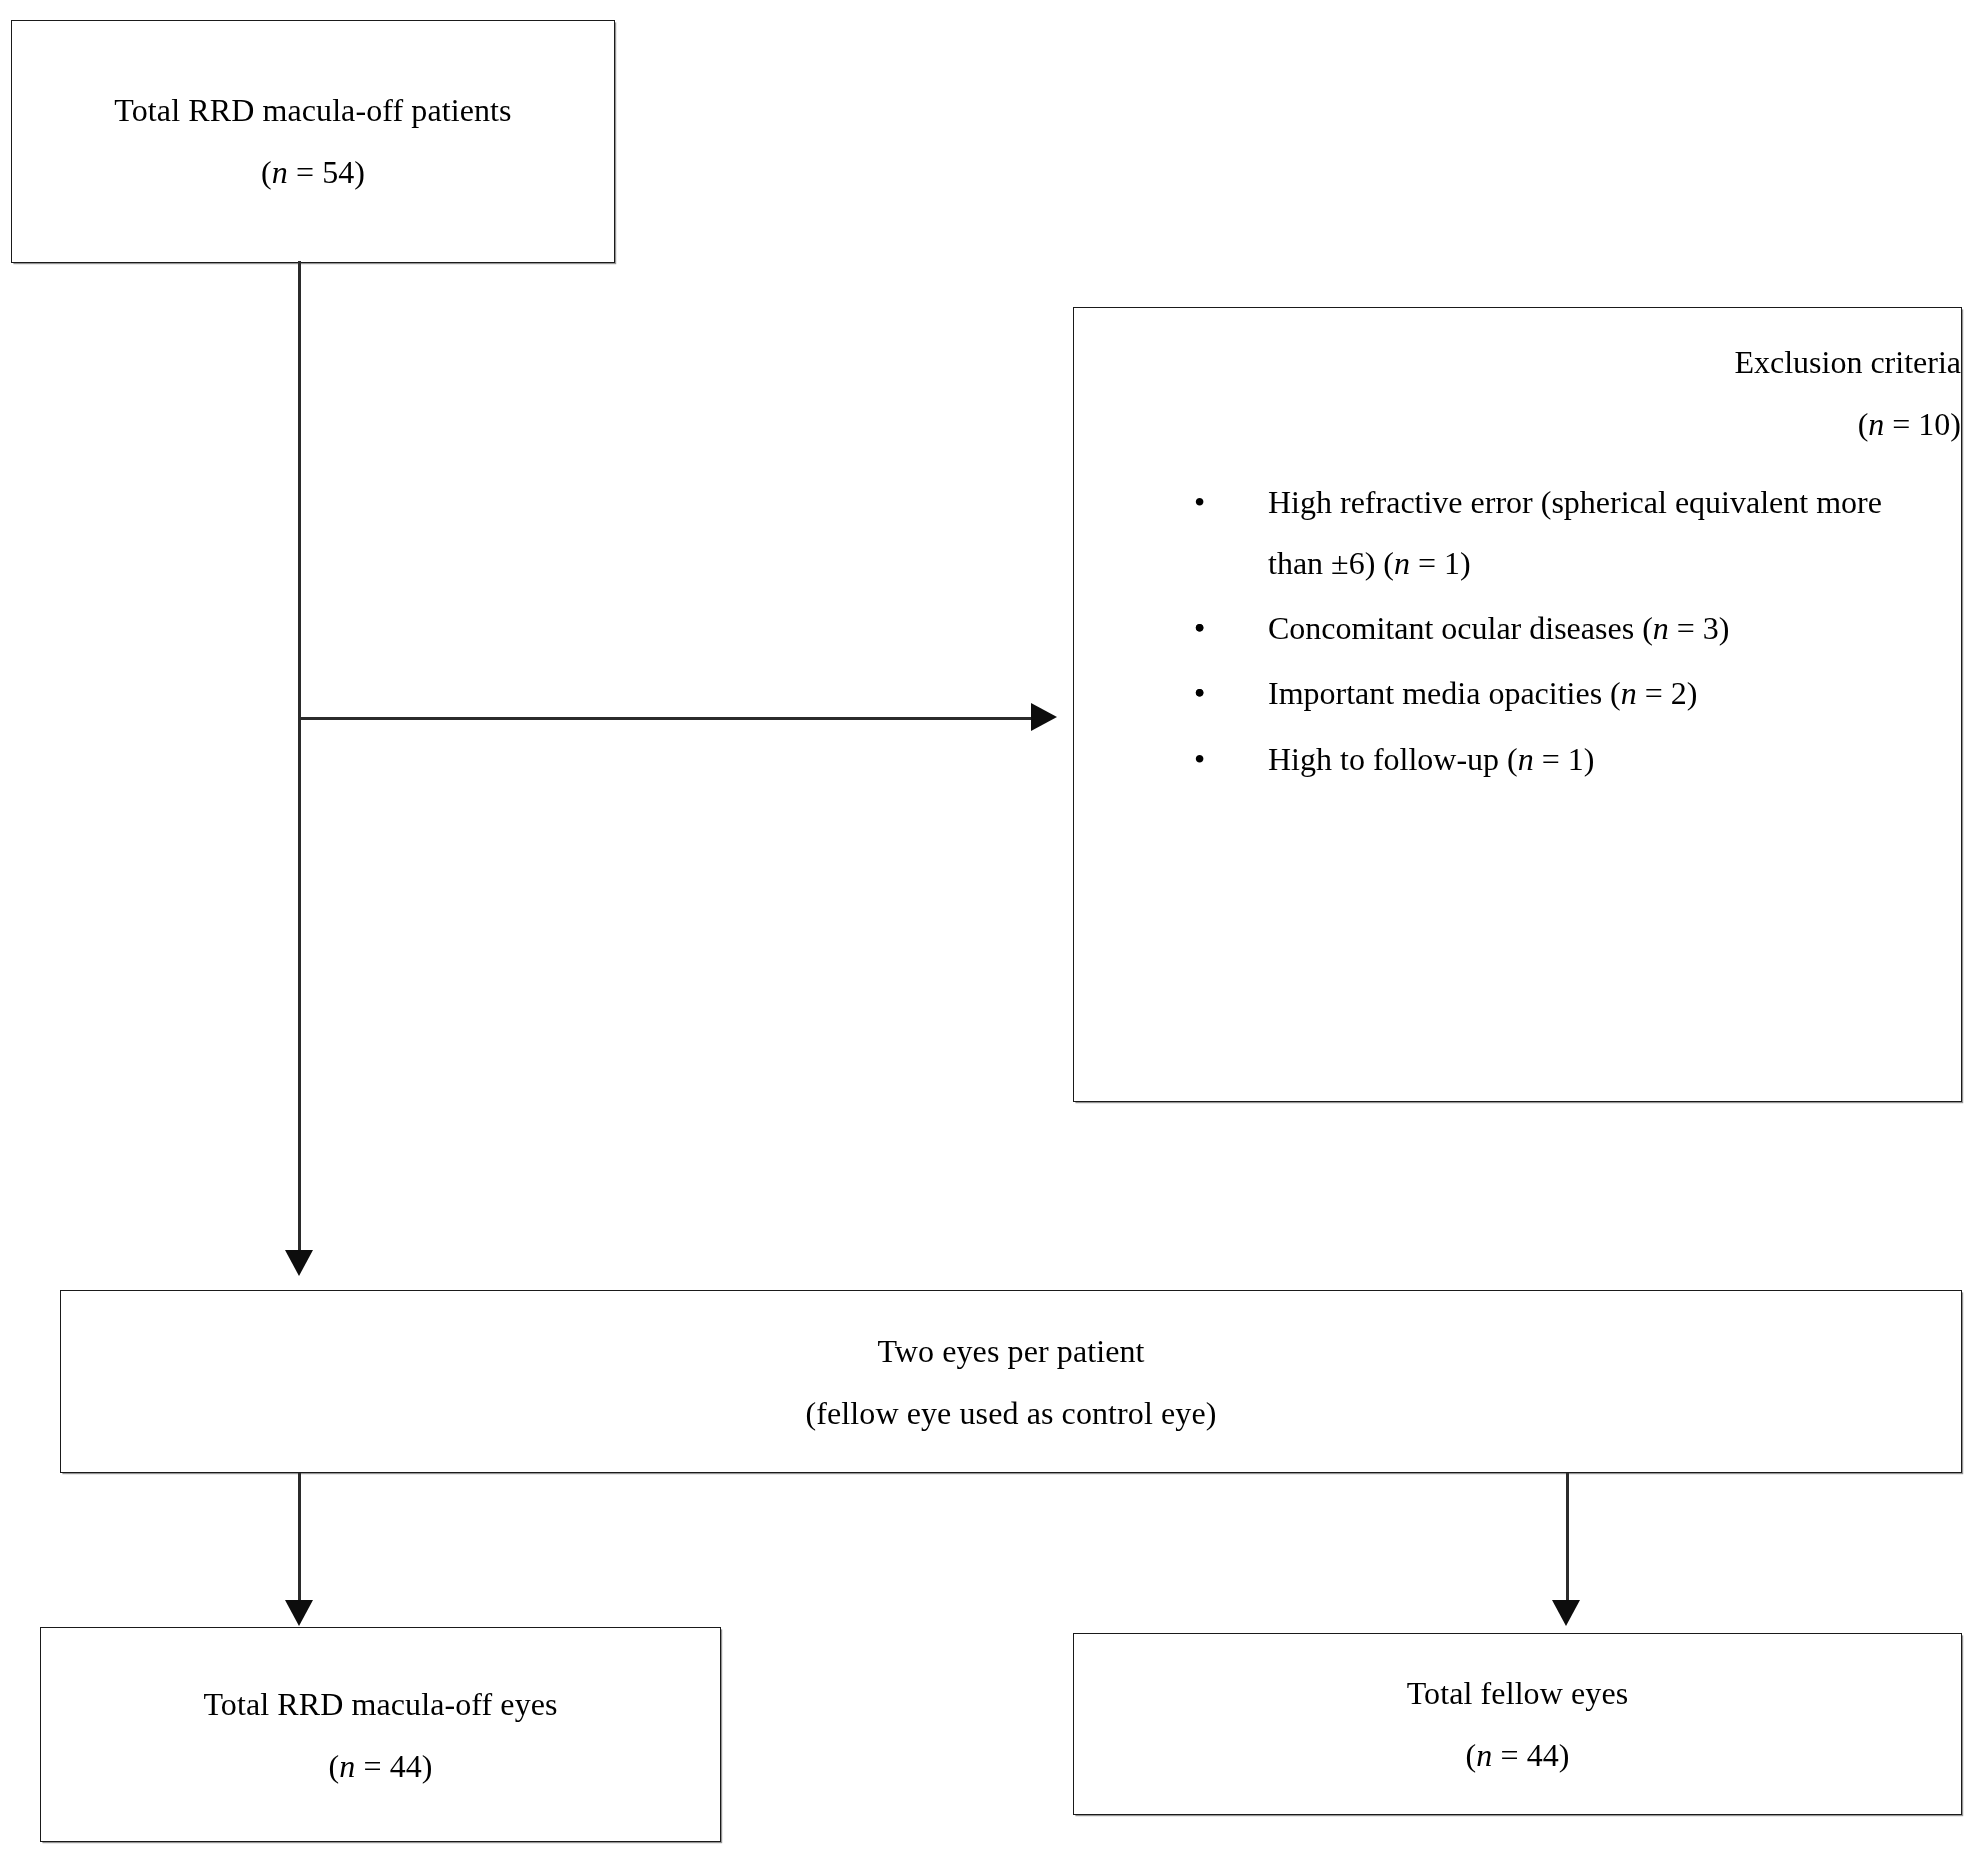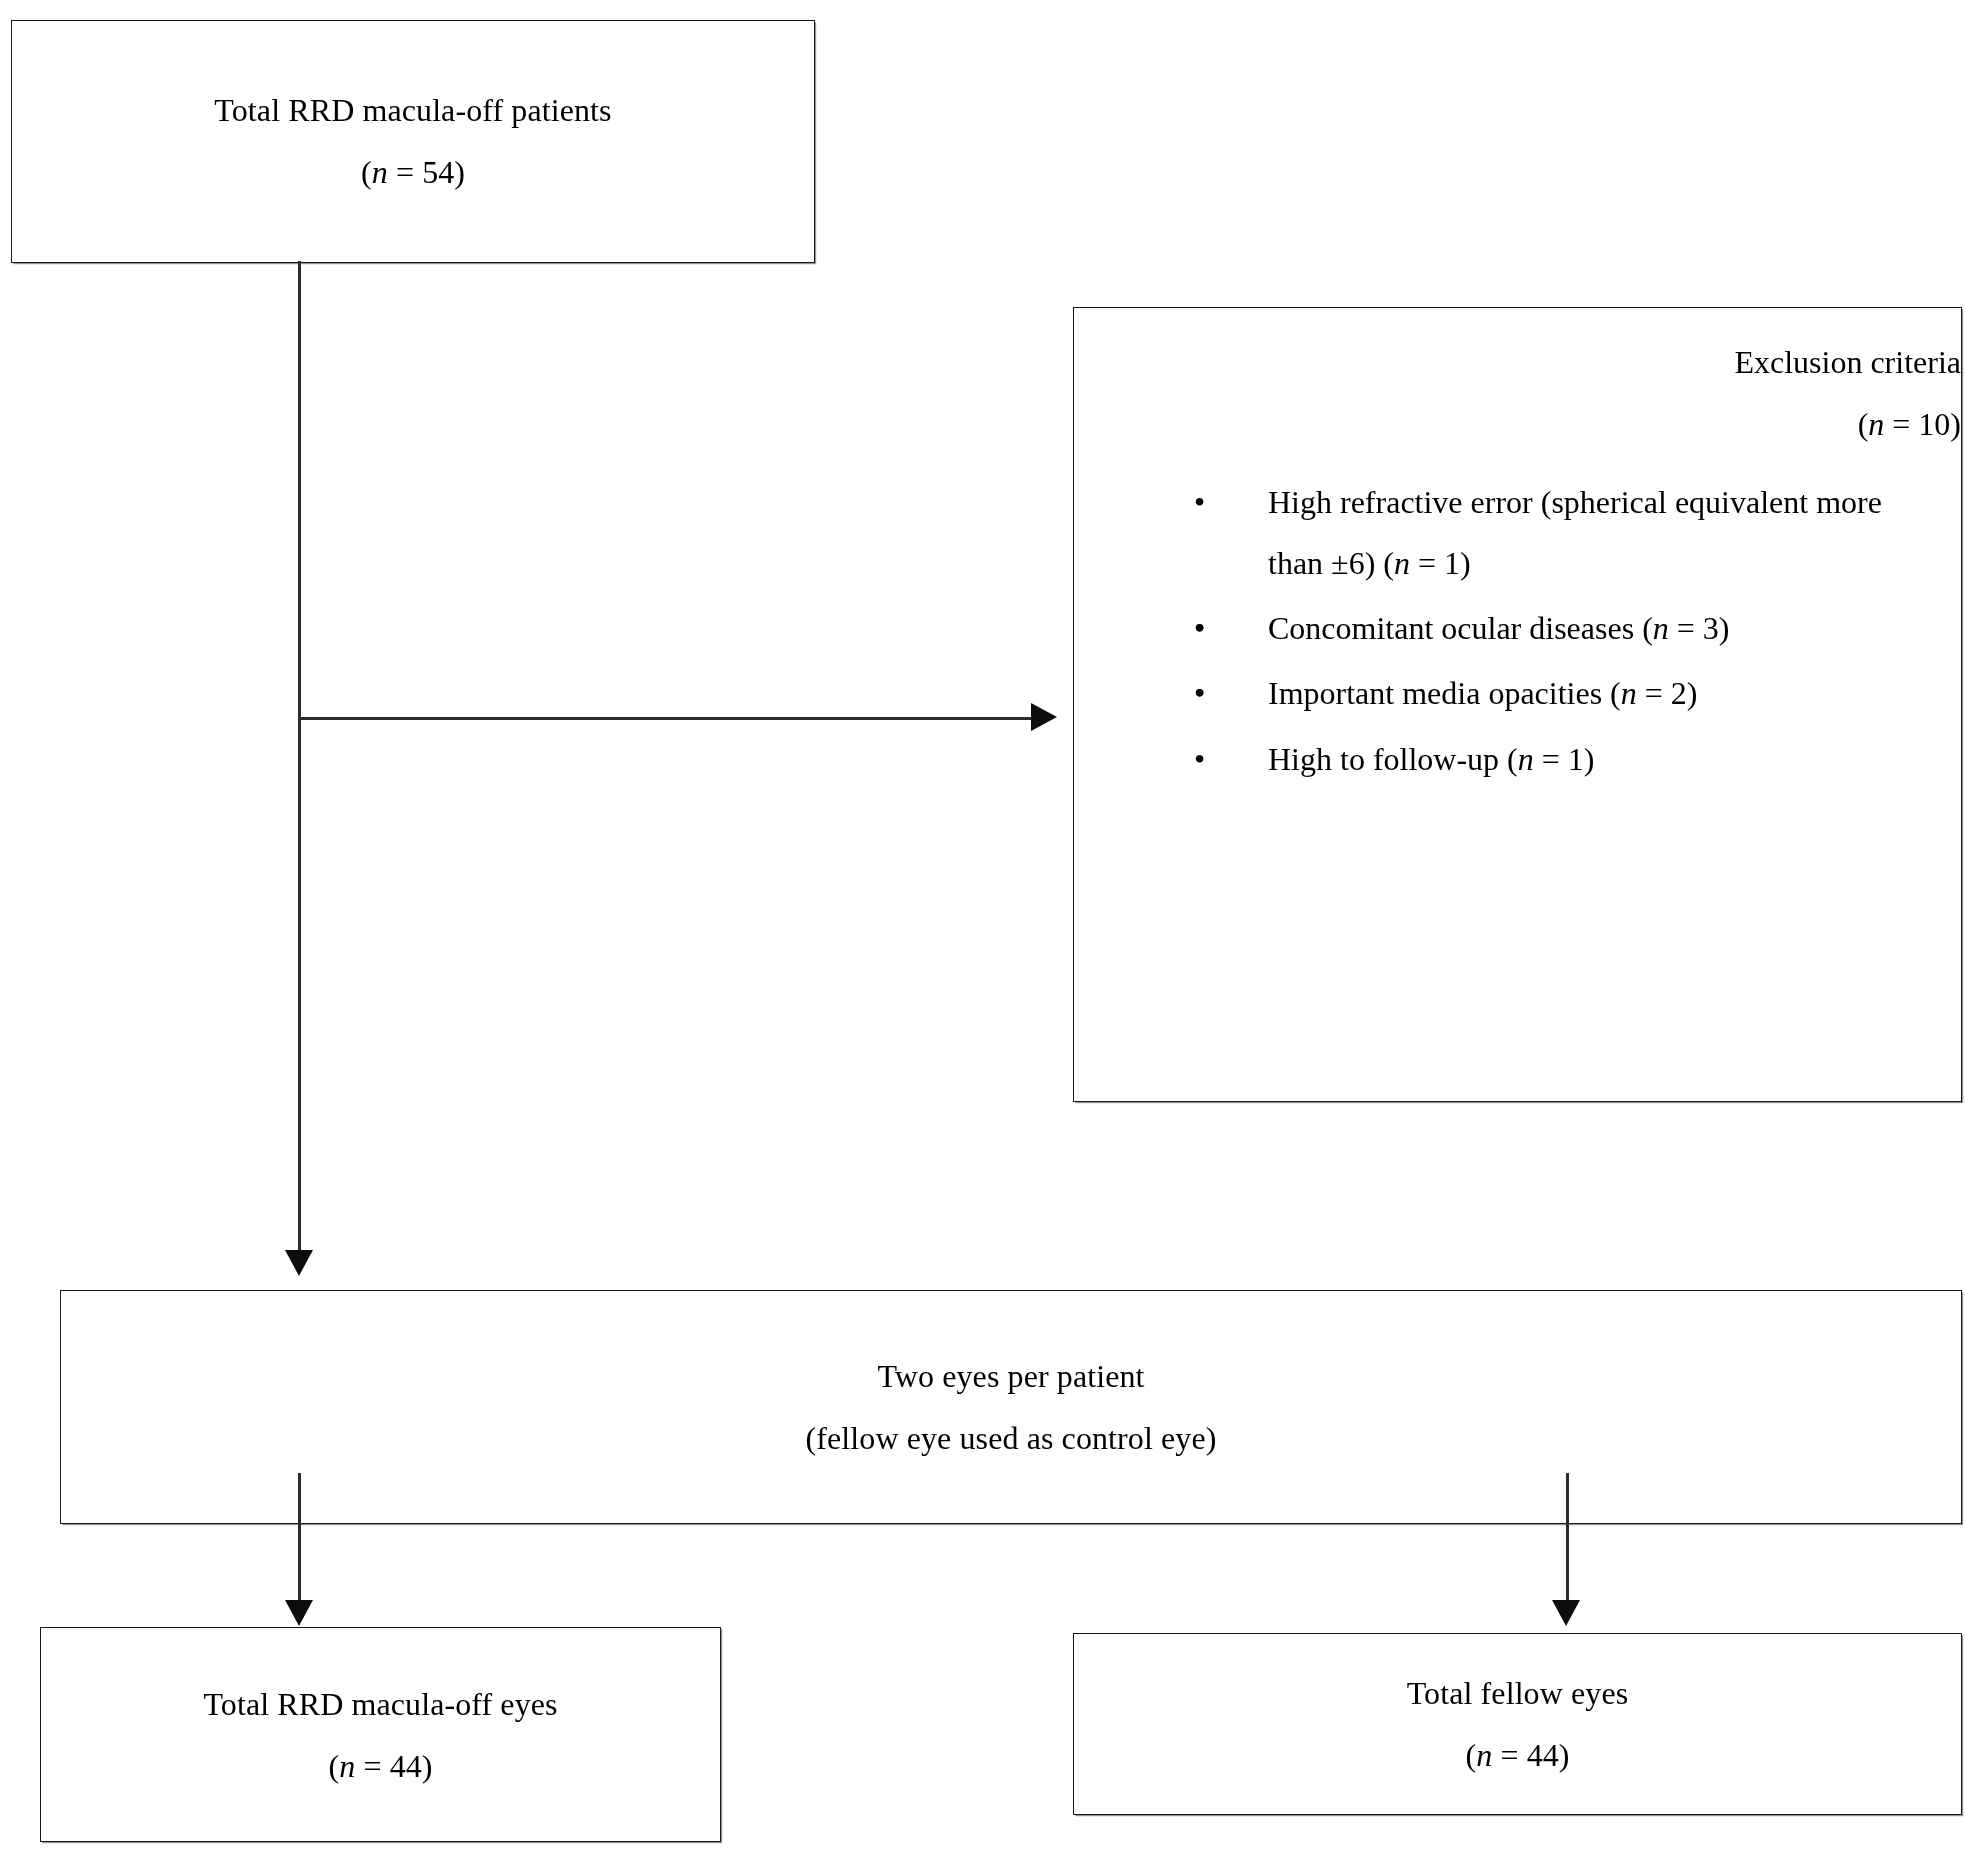--- a/index.html
+++ b/index.html
@@ -35,23 +35,23 @@
     text-align: center;
   }
   .box-line {
     display: block;
     font-size: 32px;
     line-height: 1.95;
     letter-spacing: 0.1px;
   }
 
   
-  #box-total-patients { left: 11px;   top: 19.5px;   width: 804px; height: 243px; }
+  #box-total-patients { left: 11px;   top: 19.5px;   width: 604px; height: 243px; }
   #box-exclusion      { left: 1073px; top: 307px;  width: 889px; height: 795px; }
-  #box-two-eyes       { left: 60px;   top: 1290px; width: 1902px; height: 234px; padding-left: 45px; }
+  #box-two-eyes       { left: 60px;   top: 1290px; width: 1902px; height: 183px; padding-left: 45px; }
   #box-rrd-eyes       { left: 40px;   top: 1627px; width: 681px; height: 215px; }
   #box-fellow-eyes    { left: 1073px; top: 1633px; width: 889px; height: 182px; }
 
   
   #box-exclusion .box-inner { top: 0; transform: none; padding-top: 23px; }
   .excl-head {
     display: block;
     text-align: right;
     font-size: 32px;
     line-height: 1.95;

